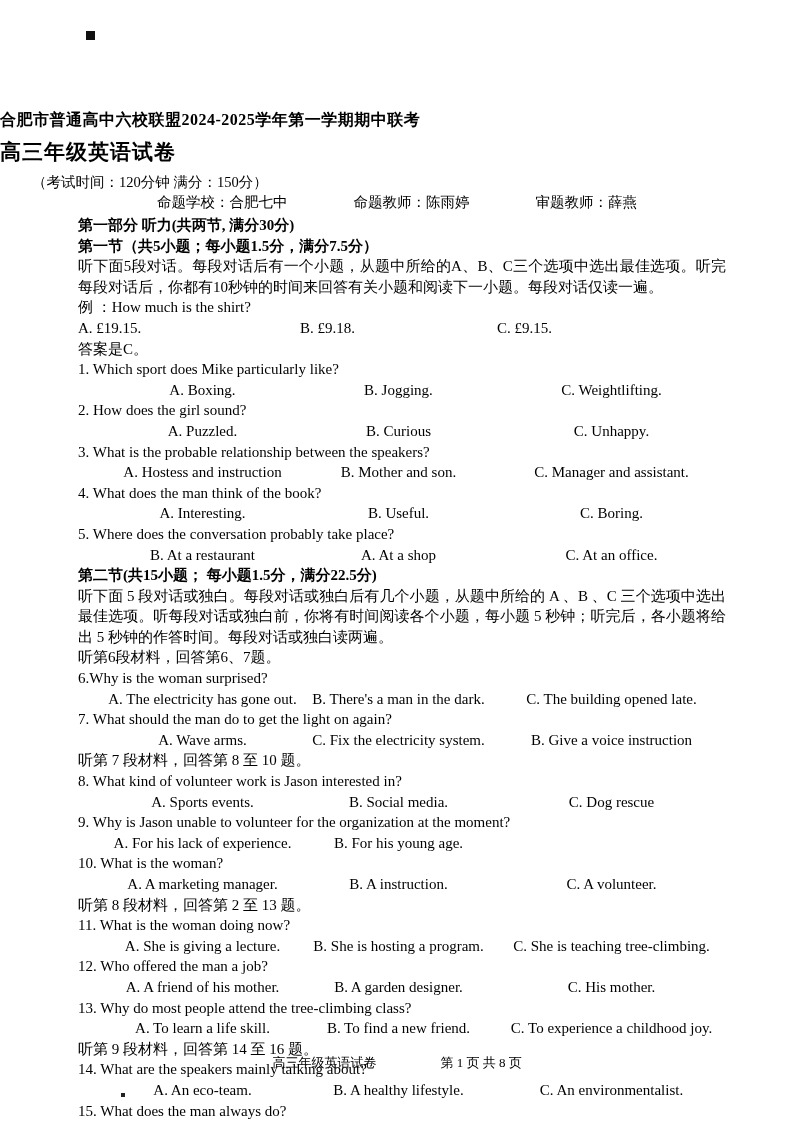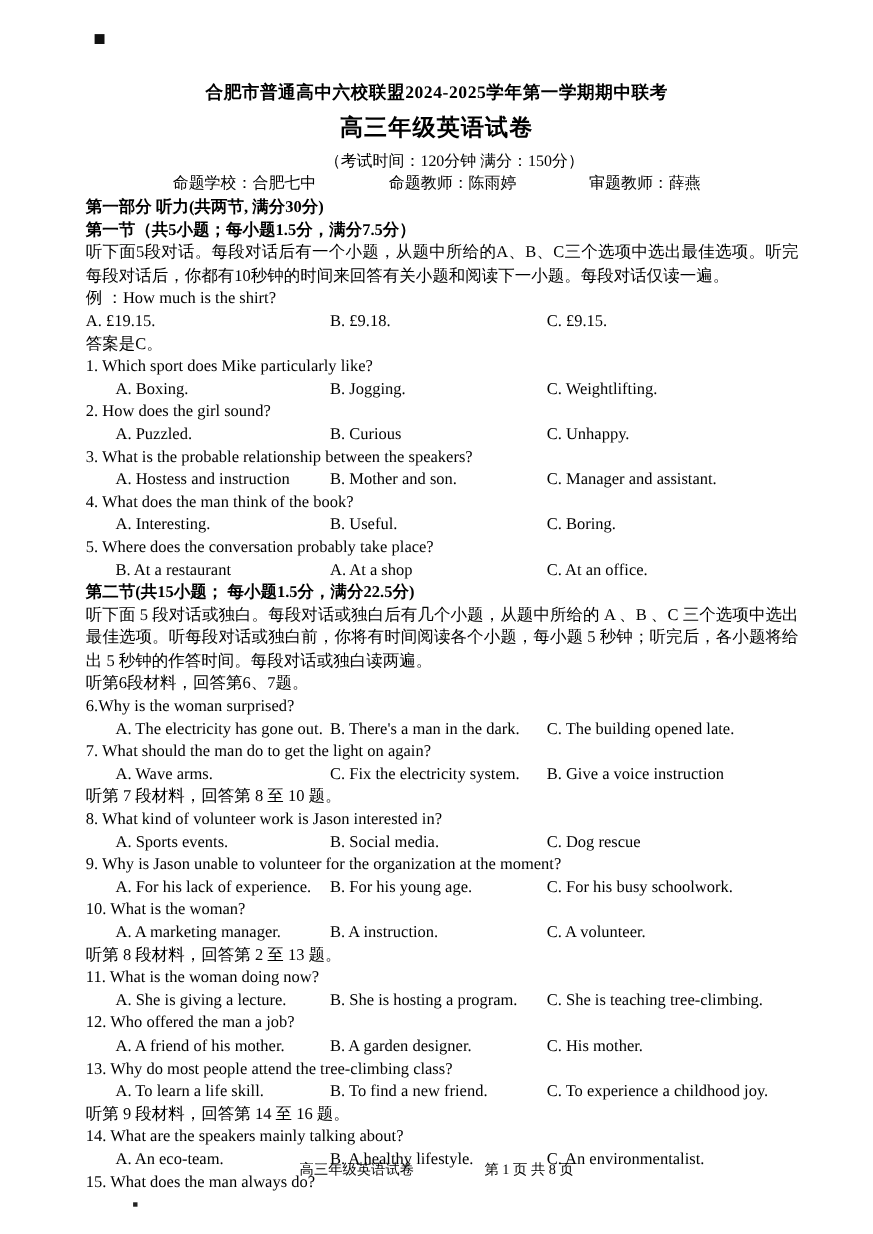--- a/index.html
+++ b/index.html
@@ -18,37 +18,37 @@
     left: 86px; top: 31px;
     width: 9px; height: 9px;
     background: #111;
   }
   .bottom-mark {
     position: absolute;
     left: 121px; top: 1093px;
     width: 4px; height: 4px;
     background: #222;
   }
-  .header { text-align: center; padding-top: 74px; }
+  .header { padding-top: 74px; margin-top: 36px; }
   .league-title { font-size: 16px; font-weight: bold; letter-spacing: 0.5px; }
   .paper-title  { font-size: 21px; font-weight: bold; margin-top: 7px; letter-spacing: 1px; }
   .exam-info    { font-size: 14.5px; margin-top: 7px; padding-left: 32px; }
   .byline {
     display: flex; justify-content: center; gap: 66px;
     font-size: 14.5px; margin-top: 1px;
   }
   .content {
     margin: 3px 68px 0 78px;
     font-size: 15px;
     line-height: 20.6px;
   }
   .content .heading1, .content .heading2 { font-weight: bold; }
   .content .para { text-align: justify; }
   .opts { display: grid; grid-template-columns: 222px 197px 1fr; }
-  .opts.indent { padding-left: 27px; grid-template-columns: 195px 197px 1fr; }
+  .opts.indent { padding-left: 27px; grid-template-columns: 195px 197px 1fr; text-align: center; }
   .opts span { white-space: nowrap; }
   .footer {
     position: absolute;
     top: 1054px; left: 0; right: 0;
     display: flex; justify-content: center; gap: 64px;
     font-size: 13px;
   }
 </style>
 </head>
 <body>
@@ -128,21 +128,20 @@
       <div class="question">8. What kind of volunteer work is Jason interested in?</div>
       <div class="opts indent">
         <span>A. Sports events.</span>
         <span>B. Social media.</span>
         <span>C. Dog rescue</span>
       </div>
       <div class="question">9. Why is Jason unable to volunteer for the organization at the moment?</div>
       <div class="opts indent">
         <span>A. For his lack of experience.</span>
         <span>B. For his young age.</span>
-        <span>C. For his busy schoolwork.</span>
       </div>
       <div class="question">10. What is the woman?</div>
       <div class="opts indent">
         <span>A. A marketing manager.</span>
         <span>B. A instruction.</span>
         <span>C. A volunteer.</span>
       </div>
       <div class="para">听第 8 段材料，回答第 2 至 13 题。</div>
       <div class="question">11. What is the woman doing now?</div>
       <div class="opts indent">

